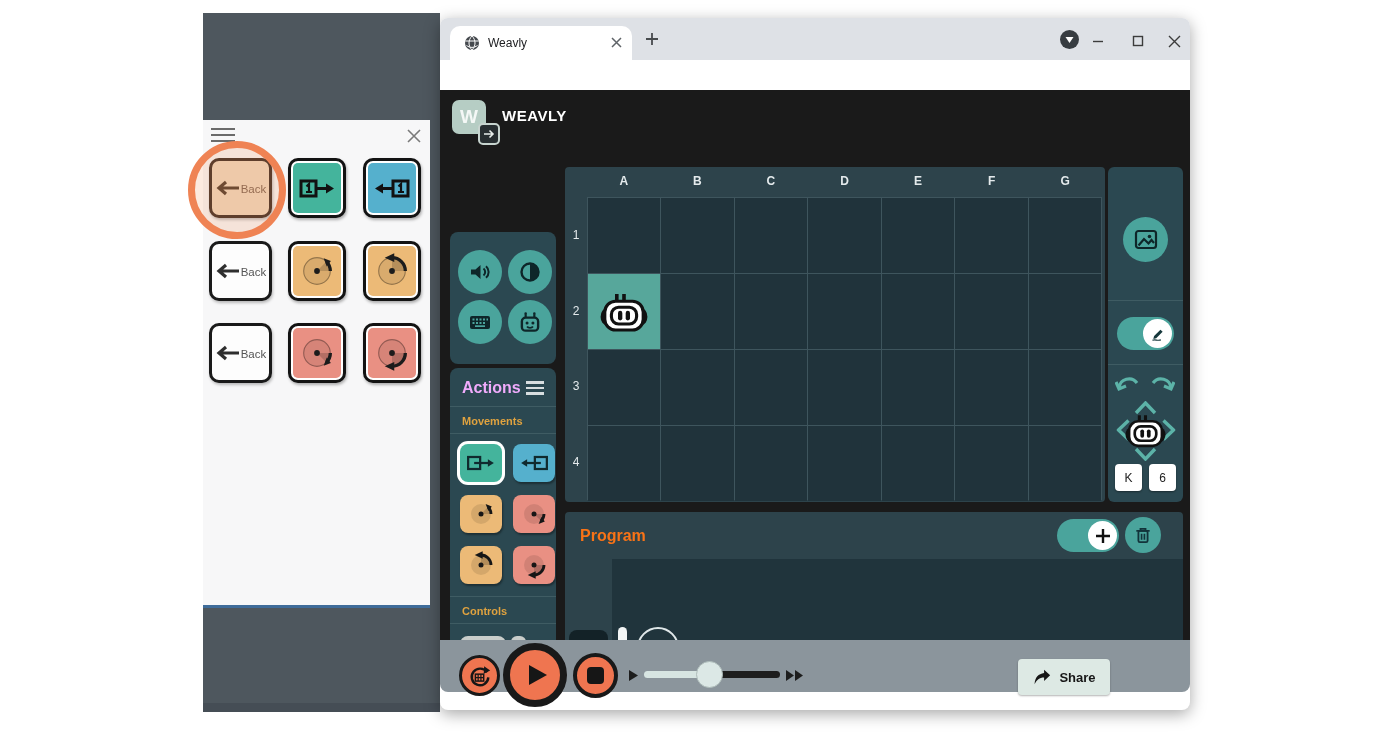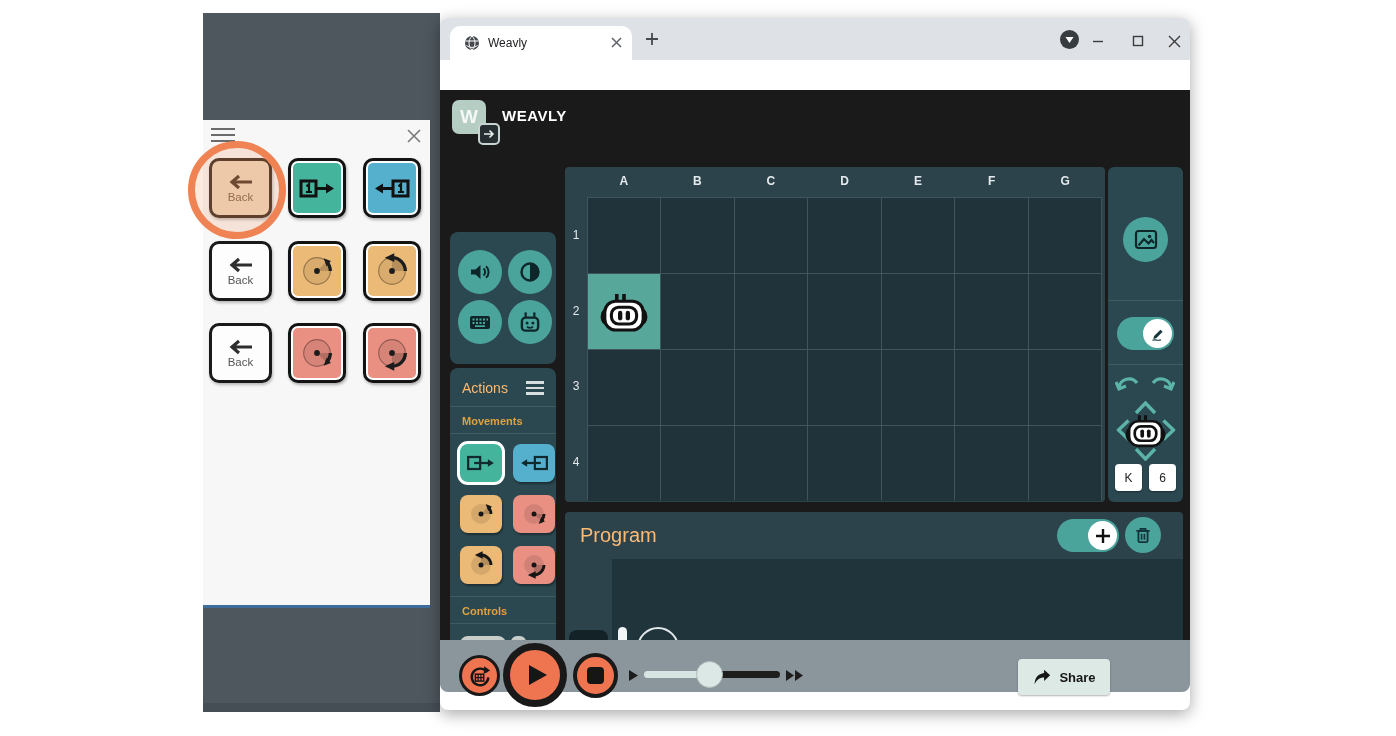--- a/index.html
+++ b/index.html
@@ -8,21 +8,21 @@
   
   .backdrop { position:absolute; left:203px; top:13px; width:237px; height:699px; background:var(--backdrop); }
   .backdrop::after { content:""; position:absolute; left:0; right:0; bottom:0; height:9px; background:#454d55; }
   .overlay-panel { position:absolute; left:203px; top:120px; width:227px; height:488px; background:#f7f7f8; border-bottom:3px solid #3f6c9a; z-index:4; }
   .ov-menu { position:absolute; left:8px; top:8px; width:24px; height:15px; cursor:pointer; }
   .ov-menu i { display:block; height:2px; background:#6b6b6b; margin-bottom:4px; }
   .ov-close { position:absolute; right:9px; top:9px; width:14px; height:14px; }
   .ov-row { position:absolute; left:0; width:100%; height:62px; }
   .ov-row1 { top:38px; } .ov-row2 { top:121px; } .ov-row3 { top:203px; }
   .back-btn { position:absolute; left:6px; width:63px; height:60px; background:#fdfdfd; border:3px solid #1a1a1a; border-radius:10px;
-              display:flex; flex-direction:column; align-items:center; justify-content:center; box-shadow:1px 2px 3px rgba(0,0,0,.25); }
+              display:flex; flex-direction:row; align-items:center; justify-content:center; box-shadow:1px 2px 3px rgba(0,0,0,.25); }
   .back-btn .bl { font-size:11.5px; color:#555; margin-top:1px; }
   .back-btn.tan { background:var(--back-tan); border-color:#35231a; }
   .back-btn.tan .bl { color:#7a5c49; }
   .ov-block { position:absolute; width:58px; height:60px; background:#fff; border:3px solid #131313; border-radius:10px; padding:2px;
               box-shadow:1px 2px 3px rgba(0,0,0,.3); }
   .ov-block .fill { width:100%; height:100%; border-radius:5px; display:flex; align-items:center; justify-content:center; }
   .pos2 { left:85px; } .pos3 { left:160px; }
   .fill.green { background:var(--block-green); } .fill.blue { background:var(--block-blue); }
   .fill.orange { background:var(--block-orange); } .fill.red { background:var(--block-red); }
   .highlight-ring { position:absolute; left:188px; top:141px; width:98px; height:98px; border:7px solid var(--ring-orange);
@@ -50,21 +50,21 @@
   .w-square { position:absolute; left:12px; top:10px; width:34px; height:34px; background:#b6cdc4; border-radius:7px;
               display:flex; align-items:center; justify-content:center; font-weight:bold; font-size:19px; color:#f4f8f6; }
   .arrow-chip { position:absolute; left:38px; top:33px; width:22px; height:22px; background:#272e31; border:2px solid #c7d4cf;
                 border-radius:5px; display:flex; align-items:center; justify-content:center; }
   .logo-text { position:absolute; left:62px; top:17px; font-weight:bold; font-size:15px; color:#fff; letter-spacing:.5px; }
   .util-panel { position:absolute; left:10px; top:142px; width:106px; height:132px; background:var(--panel); border-radius:8px; }
   .tealbtn { background:var(--teal); border-radius:50%; display:flex; align-items:center; justify-content:center; }
   .ub { position:absolute; width:44px; height:44px; }
   .actions-panel { position:absolute; left:10px; top:278px; width:106px; height:336px; background:var(--panel); border-radius:8px; }
   .ap-head { display:flex; align-items:center; justify-content:space-between; padding:10px 12px 8px; }
-  .ap-title { font-size:14px; font-weight:normal; color:#fdba74; }
+  .ap-title { font-size:16px; font-weight:bold; color:#f0abfc; }
   .ap-menu i { display:block; width:18px; height:2.5px; background:#d8dee0; margin:3px 0; }
   .div-line { border-top:1px solid #3f5c63; }
   .sec-label { padding:8px 12px 6px; font-size:11px; font-weight:bold; color:var(--label-orange); }
   .blocks { padding:10px 10px 12px; display:grid; grid-template-columns:42px 42px; gap:13px 11px; }
   .sb { width:42px; height:38px; border-radius:8px; display:flex; align-items:center; justify-content:center; box-shadow:1px 2px 2px rgba(0,0,0,.35); }
   .sb.selected { box-shadow:0 0 0 3px #fff; }
   .sb.green { background:var(--block-green); } .sb.blue { background:var(--block-blue); }
   .sb.orange { background:var(--block-orange); } .sb.red { background:var(--block-red); }
   .loop-row { padding:12px 10px; display:flex; gap:5px; align-items:center; }
   .loop-main { width:46px; height:36px; background:var(--loop-gray); border-radius:8px; display:flex; align-items:center; justify-content:center; box-shadow:1px 2px 2px rgba(0,0,0,.35); }
@@ -93,21 +93,21 @@
   .chev { position:absolute; }
   .chev.up { left:26px; top:234px; } .chev.down { left:26px; top:280px; transform:rotate(180deg); }
   .chev.lt { left:4px; top:256px; transform:rotate(-90deg); } .chev.rt { left:49px; top:256px; transform:rotate(90deg); }
   .dpad-bot { position:absolute; left:17px; top:246px; }
   .keycap { position:absolute; top:297px; width:27px; height:27px; background:#fff; border-radius:4px; display:flex; align-items:center; justify-content:center;
             font-size:12px; color:#222; box-shadow:0 1px 2px rgba(0,0,0,.4); }
 
   
   .program { position:absolute; left:125px; top:422px; width:618px; height:192px; }
   .prog-head { position:absolute; left:0; top:0; width:618px; height:47px; background:var(--scene-panel); border-radius:4px 4px 0 0; }
-  .prog-title { position:absolute; left:15px; top:0; line-height:47px; font-size:20px; font-weight:normal; color:#fdba74; }
+  .prog-title { position:absolute; left:15px; top:0; line-height:47px; font-size:16px; font-weight:bold; color:#f97316; }
   .add-pill { position:absolute; left:492px; top:7px; width:62px; height:33px; border-radius:17px; background:var(--teal); }
   .add-knob { position:absolute; right:2px; top:2px; width:29px; height:29px; border-radius:50%; background:#fff; display:flex; align-items:center; justify-content:center; }
   .trash-btn { position:absolute; right:22px; top:5px; width:36px; height:36px; }
   .prog-body { position:absolute; left:0; top:47px; width:618px; height:145px; background:var(--track-dark); }
   .char-strip { position:absolute; left:0; top:0; width:47px; height:145px; background:var(--scene-panel); }
   .char-btn { position:absolute; left:4px; top:71px; width:39px; height:44px; background:#132227; border-radius:8px; display:flex; align-items:center; justify-content:center; }
   .start-bar { position:absolute; left:53px; top:68px; width:9px; height:42px; background:#f2f5f5; border-radius:5px; }
   .add-node { position:absolute; left:72px; top:68px; width:42px; height:42px; border:2px solid #dfe7e9; border-radius:50%; display:flex; align-items:center; justify-content:center; }
 
   

